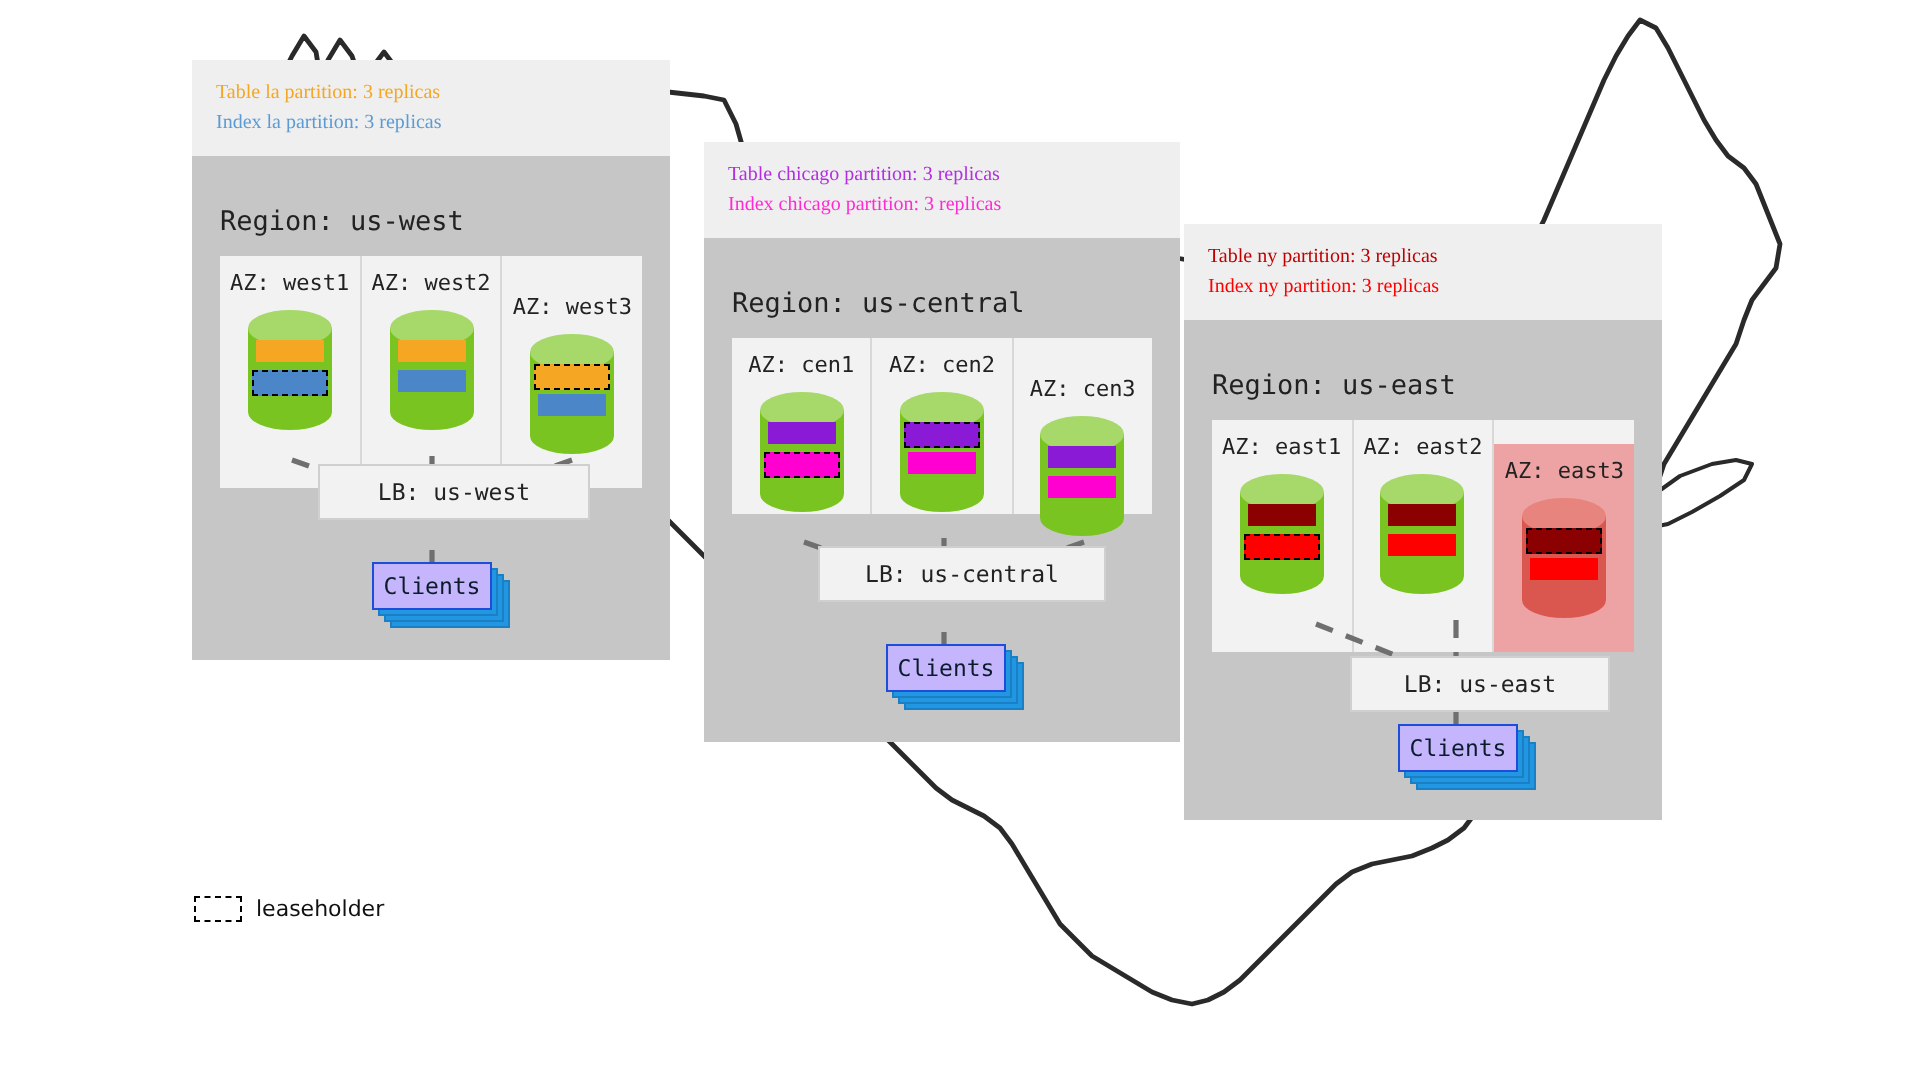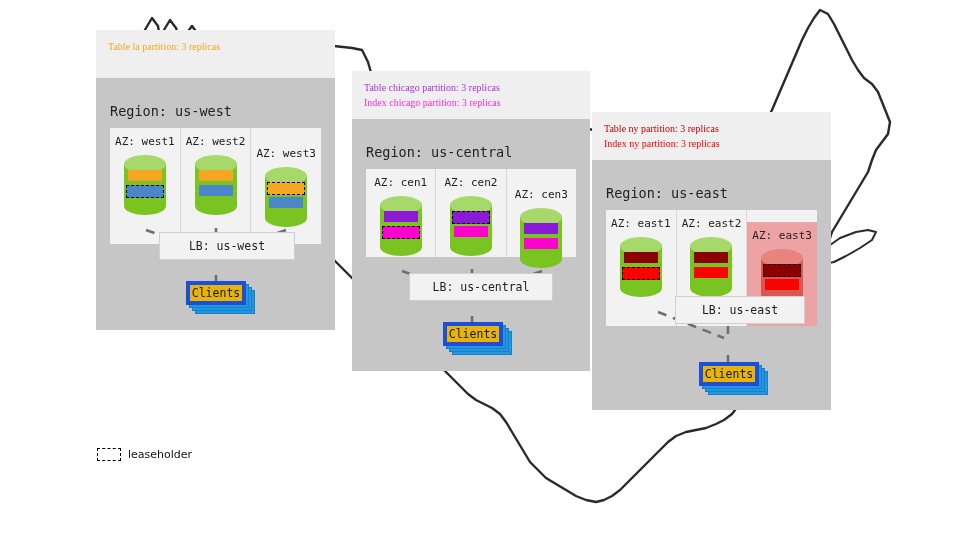--- a/index.html
+++ b/index.html
@@ -72,21 +72,21 @@
     text-align:center;
     font-family:"DejaVu Sans Mono","Liberation Mono",monospace;
     z-index:6;
   }
   .clients-wrap{position:absolute;z-index:6;}
   .clients-shadow{
     position:absolute;background:#2196e3;border:1px solid #1b7fc4;
     width:60px;height:24px;box-sizing:border-box;
   }
   .clients-main{
-    position:relative;background:#eab308;border:4px solid #1d4ed8;
+    position:relative;background:#c4b5fd;border:1px solid #1d4ed8;
     width:60px;height:24px;box-sizing:border-box;
     font-size:11.5px;color:#0a1b2b;
     display:flex;align-items:center;justify-content:center;
     font-family:"DejaVu Sans Mono","Liberation Mono",monospace;
     text-align:center;
   }
   .conn{position:absolute;z-index:5;pointer-events:none;}
   .legend{
     position:absolute;left:97px;top:448px;z-index:4;
     display:flex;align-items:center;gap:7px;
@@ -130,20 +130,21 @@
            L316,242 L308,234 L300,226 L292,218 L284,210 L276,202 L268,194
            L260,188 L250,184 L240,182 L228,182 L216,182 L204,182 L192,182
            L180,182 L168,182 L156,182 L144,182 L132,182 L120,180 L108,175 Z" fill="#ffffff" stroke="#2a2a2a" stroke-width="2.4" stroke-linejoin="round"></path>
   <path d="M826,248 L840,238 L856,232 L868,230 L876,232 L872,240 L860,248
            L846,256 L834,262 L824,264 L820,258 Z" fill="#ffffff" stroke="#2a2a2a" stroke-width="2" stroke-linejoin="round"></path>
 </svg>
 
 <div class="region-panel" style="left:96px;top:30px;width:239px;">
   <div class="region-header" style="height:48px;">
     <div class="line" style="color:#f5a623;">Table la partition: 3 replicas</div>
+    <div class="line" style="color:#5b9bd5;">Index la partition: 3 replicas</div>
   </div>
   <div class="region-body" style="height:252px;">
     <div class="region-title">Region: us-west</div>
     <div class="az-strip" style="height:116px;">
 
       <div class="az-cell">
         <div class="az-label">AZ: west1</div>
         <div class="cyl">
           <svg width="46" height="62" viewBox="0 0 46 62">
             <path d="M2,10 L2,52 A21,9 0 0 0 44,52 L44,10 Z" fill="#7ac422"></path>
@@ -345,21 +346,21 @@
 </div>
 
 <svg class="conn" style="left:608px;top:112px;" width="239" height="290">
   <g stroke="#6f6f6f" stroke-width="2.6" fill="none" stroke-dasharray="9,7">
     <path d="M50,200 L116,226"></path>
     <path d="M120,198 L120,222"></path>
     <path d="M120,243 L120,260"></path>
   </g>
 </svg>
 
-<div class="lb-box" style="left:675px;top:296px;width:108px;">
+<div class="lb-box" style="left:675px;top:328px;width:108px;">
   <span>LB: us-east</span>
 </div>
 
 <div class="clients-wrap" style="left:699px;top:362px;width:70px;height:34px;">
   <div class="clients-shadow" style="left:9px;top:9px;"></div>
   <div class="clients-shadow" style="left:6px;top:6px;"></div>
   <div class="clients-shadow" style="left:3px;top:3px;"></div>
   <div class="clients-main">
     <span>Clients</span>
   </div>

